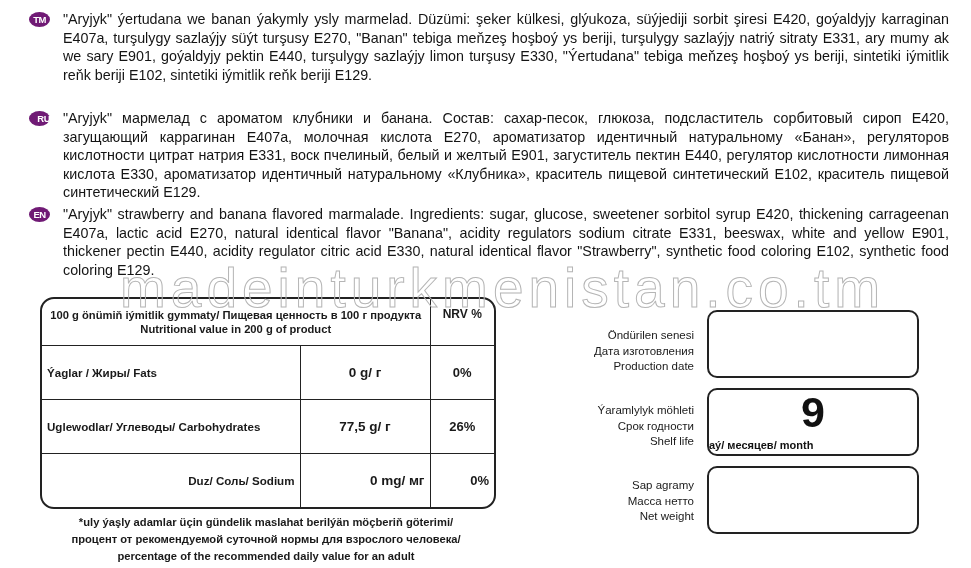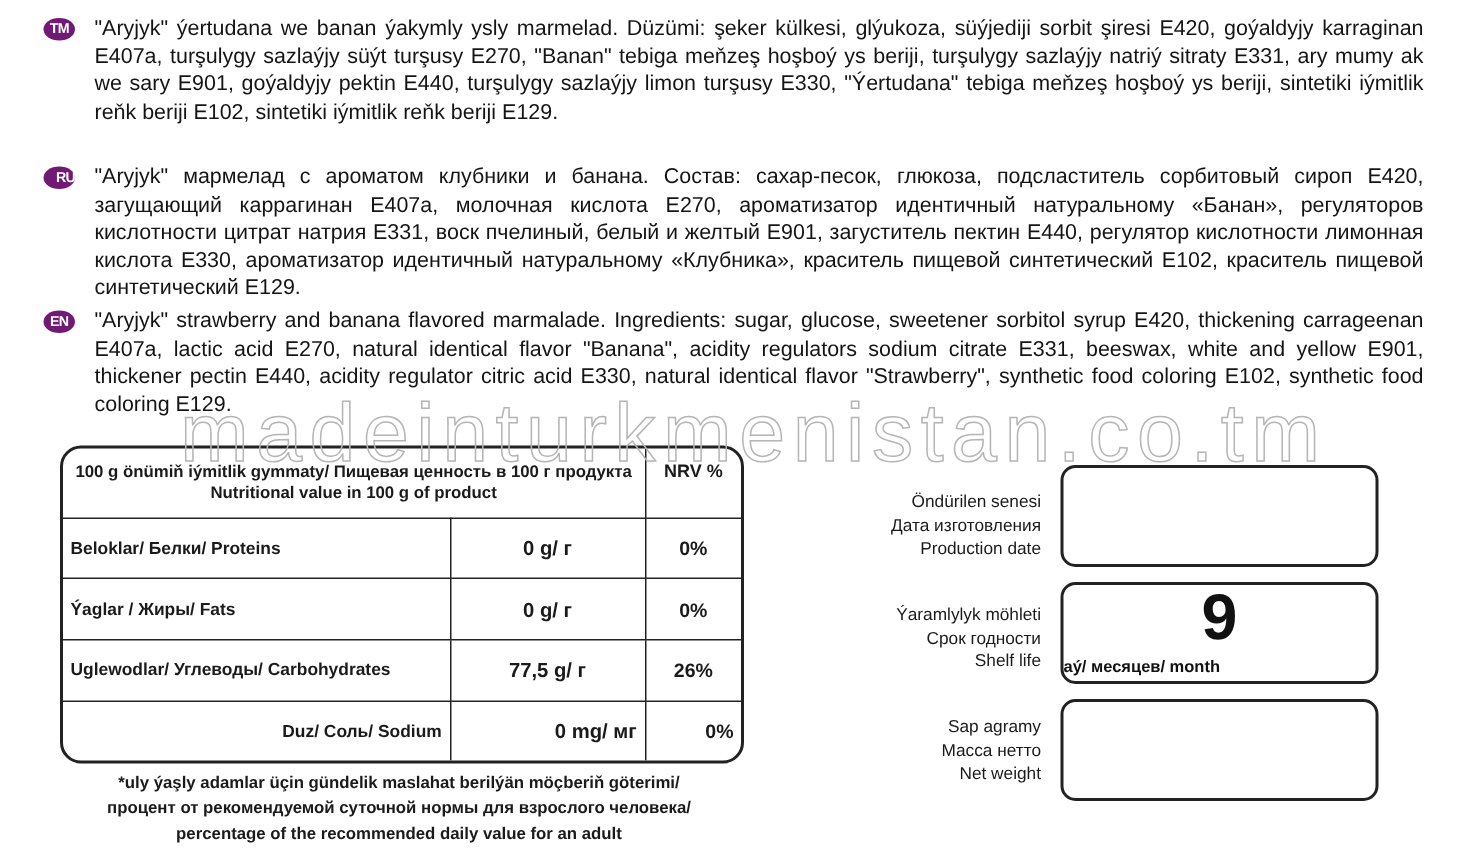--- a/index.html
+++ b/index.html
@@ -81,28 +81,23 @@
   <table>
     <colgroup>
       <col style="width:258px">
       <col style="width:130px">
       <col style="width:64px">
     </colgroup>
     <tbody>
         <tr style="height:46px">
       <td colspan="2" class="head">
         <div>100 g önümiň iýmitlik gymmaty/  Пищевая ценность в 100 г продукта</div>
-        <div>Nutritional value in 100 g of product</div>
+        <div>Nutritional value in 200 g of product</div>
       </td>
       <td style="vertical-align:top;padding-top:8px;font-size:12px">NRV %</td>
-    </tr>
-    <tr>
-      <td>Beloklar/ Белки/ Proteins</td>
-      <td class="val">0 g/ г</td>
-      <td>0%</td>
     </tr>
     <tr>
       <td>Ýaglar / Жиры/ Fats</td>
       <td class="val">0 g/ г</td>
       <td>0%</td>
     </tr>
     <tr>
       <td>Uglewodlar/ Углеводы/ Carbohydrates</td>
       <td class="val">77,5 g/ г</td>
       <td>26%</td>

